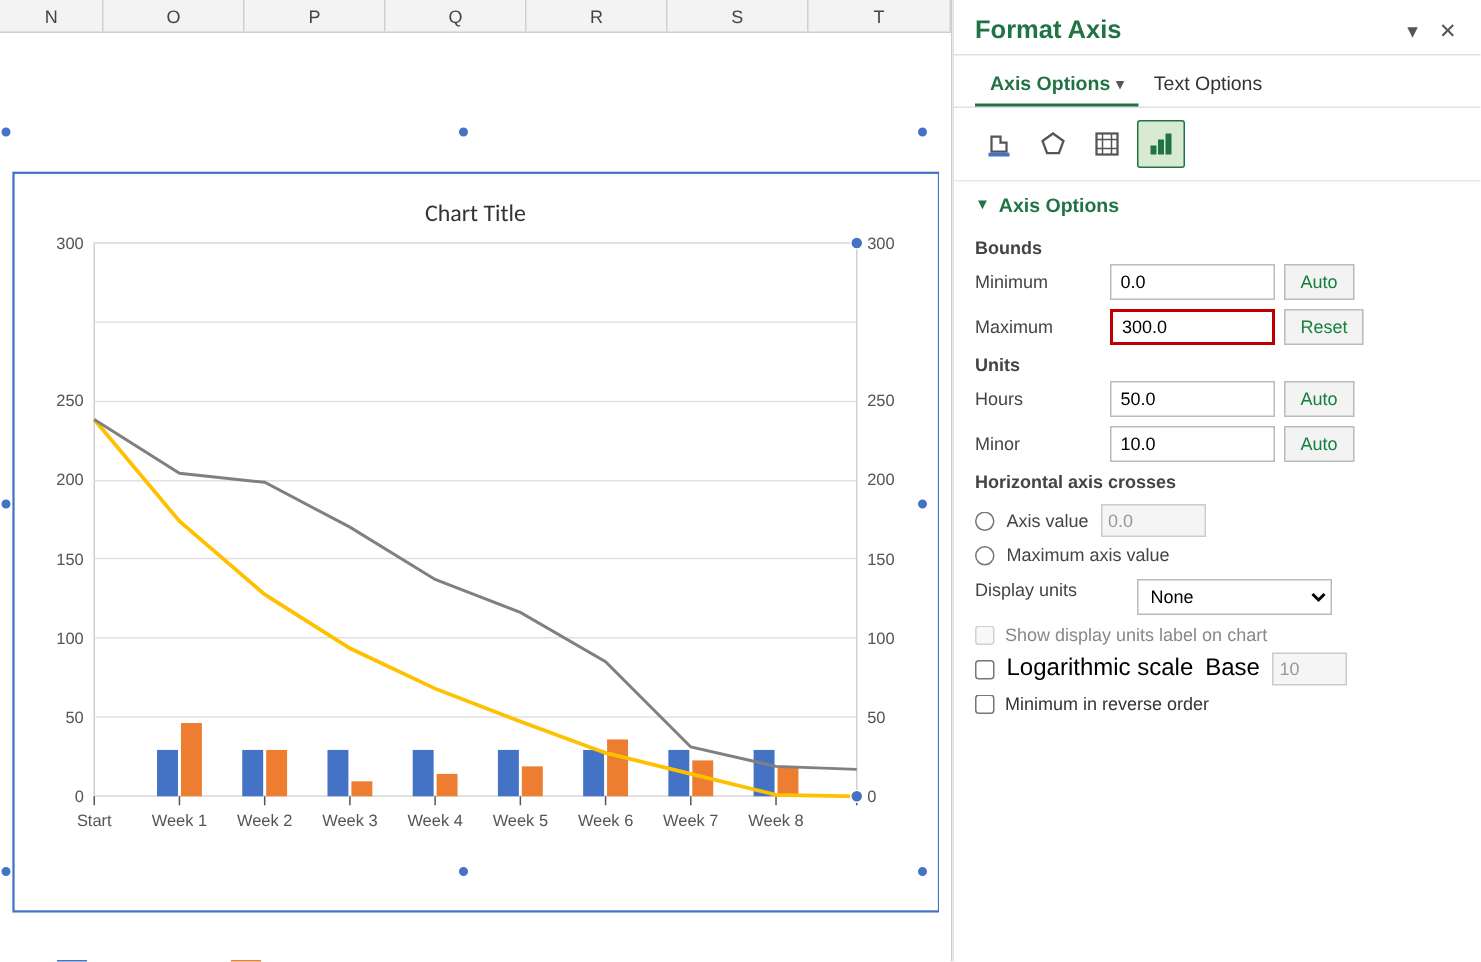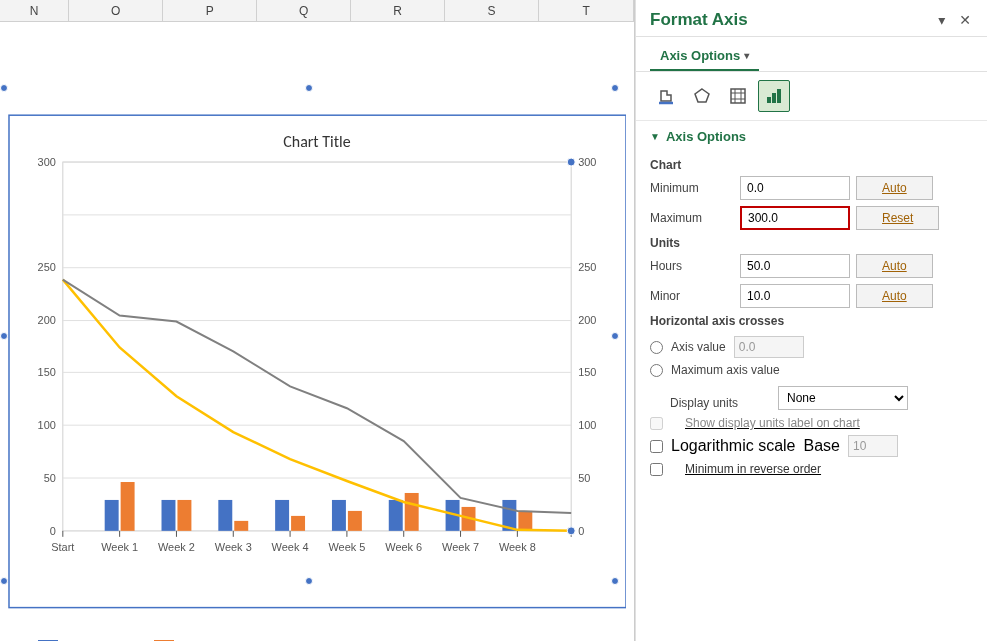--- a/index.html
+++ b/index.html
@@ -178,28 +178,27 @@
       border: 1px solid #bbb;
       padding: 2px 6px;
       font-size: 12px;
       outline: none;
     }
     .field-input.highlighted {
       border: 2px solid #c00000;
     }
     .field-btn {
       margin-left: 6px;
-      padding: 2px 25px;
+      padding: 2px 10px;
       height: 24px;
       font-size: 12px;
       border: 1px solid #bbb;
       background: #f3f3f3;
       cursor: pointer;
-      color: #a16207;
-      text-decoration: underline;
+      color: #15803d;
     }
 
     
     .radio-group {
       padding: 4px 0 4px 0;
     }
     .radio-row {
       display: flex;
       align-items: center;
       margin-bottom: 5px;
@@ -218,46 +217,44 @@
       border: 1px solid #ccc;
       padding: 2px 4px;
       font-size: 12px;
       color: #999;
       background: #f5f5f5;
     }
 
     
     .display-units-row {
       display: flex;
-      align-items: flex-end;
+      align-items: flex-start;
       margin-bottom: 6px;
       gap: 8px;
-      margin-left: 20px;
     }
     .display-units-label {
       width: 100px;
       font-size: 12px;
       color: #444;
     }
     .display-units-select {
       width: 130px;
       height: 24px;
       border: 1px solid #bbb;
       font-size: 12px;
       padding: 1px 4px;
       background: #fff;
     }
 
     
     .checkbox-row {
       display: flex;
       align-items: center;
-      gap: 22px;
+      gap: 7px;
       margin-bottom: 5px;
-      text-decoration: underline;
     }
     .checkbox-row input[type=checkbox] {
       accent-color: #217346;
     }
     .checkbox-label {
       font-size: 12px;
       color: #888;
     }
     .checkbox-label.enabled {
       color: #333;
@@ -473,20 +470,23 @@
     <div class="panel-header-icons">
       <button class="panel-icon-btn">▾</button>
       <button class="panel-icon-btn">✕</button>
     </div>
   </div>
 
   <div class="tabs-row">
     <div class="tab active">
       <span>Axis Options</span>
       <span class="tab-dropdown-arrow">▾</span>
+    </div>
+    <div class="tab">
+      <span>Text Options</span>
     </div>
   </div>
 
   <div class="icon-toolbar">
     <button class="icon-btn" title="Fill &amp; Line">
       <svg width="18" height="18" viewBox="0 0 18 18">
         <polygon points="4,14 4,4 10,4 10,8 14,8 14,14" fill="none" stroke="#555" stroke-width="1.5"></polygon>
         <line x1="2" y1="16" x2="16" y2="16" stroke="#4472c4" stroke-width="2.5"></line>
       </svg>
     </button>
@@ -515,21 +515,21 @@
 
   <div class="panel-content">
 
     <div class="section-header">
       <span class="section-arrow">▼</span>
       <span>Axis Options</span>
     </div>
 
     <div class="section-body">
 
-      <div class="field-group-label">Chart</div>
+      <div class="field-group-label">Bounds</div>
 
       <div class="field-row">
         <span class="field-label">Minimum</span>
         <input class="field-input" type="text" value="0.0" style="">
         <button class="field-btn">Auto</button>
       </div>
 
       <div class="field-row">
         <span class="field-label">Maximum</span>
         <input class="field-input highlighted" type="text" value="300.0" style="">

